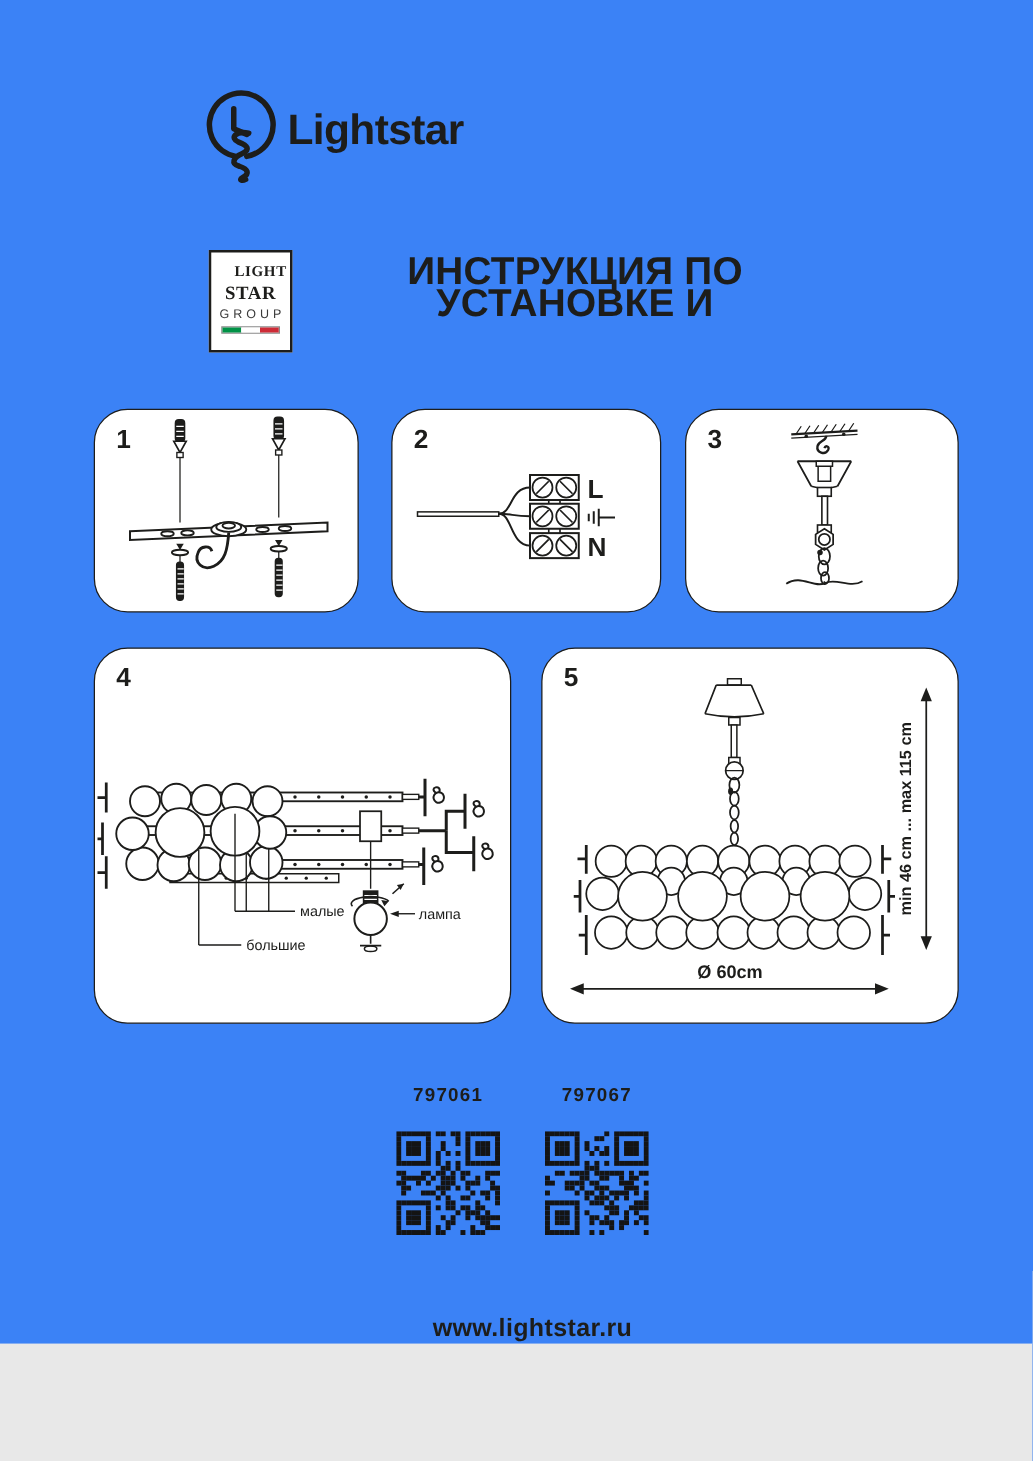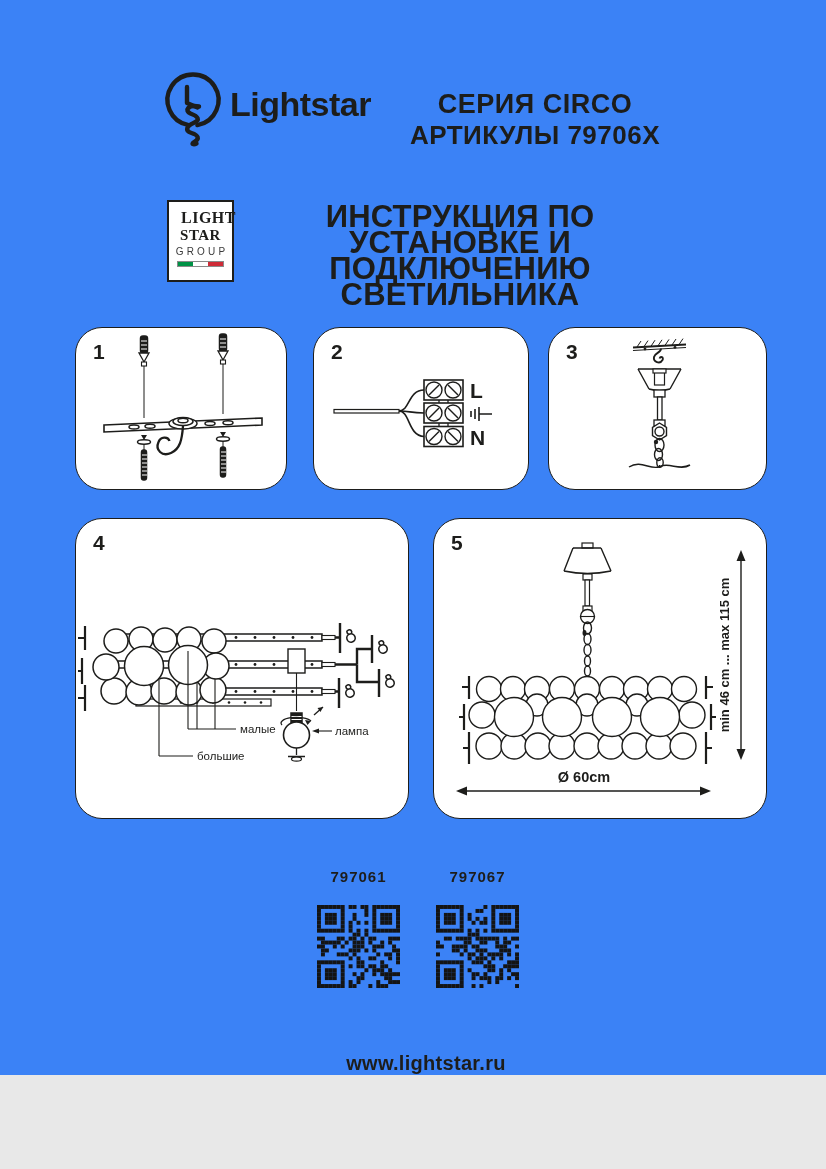--- a/index.html
+++ b/index.html
@@ -8,21 +8,21 @@
   .abs{position:absolute;}
   
   .brand{left:230px;top:84px;font-size:34px;font-weight:bold;letter-spacing:-0.5px;line-height:40px;}
   .series{left:385px;top:88px;width:300px;text-align:center;font-weight:bold;}
   .series .l1{font-size:27px;line-height:32px;letter-spacing:0.5px;}
   .series .l2{font-size:26px;line-height:30px;letter-spacing:0.5px;}
   
   .groupbox{left:167px;top:200px;width:63px;height:78px;border:2px solid #1d1d1b;background:#fff;
             display:flex;flex-direction:column;align-items:center;justify-content:flex-start;
             font-family:"Liberation Serif","DejaVu Serif",serif;}
-  .groupbox .g1{font-size:16px;font-weight:bold;line-height:17px;margin-top:7px;letter-spacing:0.5px;margin-left:16px;}
+  .groupbox .g1{font-size:12px;font-weight:bold;line-height:17px;margin-top:7px;letter-spacing:0.5px;margin-left:16px;}
   .groupbox .g2{font-size:15px;font-weight:bold;line-height:19px;letter-spacing:0.5px;}
   .groupbox .g3{font-size:10px;letter-spacing:3.2px;line-height:12px;margin-top:1px;margin-left:3px;
                 font-family:"Liberation Sans","DejaVu Sans",sans-serif;color:#3a3a3a;}
   .flag{display:flex;margin-top:3px;border:0.5px solid #8a8a8a;}
   .flag span{width:15px;height:4px;display:block;}
   
   .insttitle{left:258px;top:204px;width:404px;text-align:center;font-weight:bold;font-size:31px;line-height:26px;letter-spacing:0.2px;}
   
   .panel{position:absolute;border:1.8px solid #1d1d1b;border-radius:27px;background:#fff;}
   .pnum{position:absolute;left:17px;top:12px;font-size:21px;font-weight:600;}
@@ -38,39 +38,34 @@
 <div class="page">
 
   <svg class="abs" style="left:160px;top:66px;" width="70" height="84" viewBox="0 0 70 84">
     <g fill="none" stroke="#1d1d1b" stroke-width="4.4" stroke-linecap="round" stroke-linejoin="round">
       <path d="M28.6,59.1 A25.5,25.5 0 1 1 37.4,59.1"></path>
       <path d="M27,21 V37 L37.5,41.5"></path>
       <path d="M39,40.5 C28,38.5 24,44.5 30.5,47.5 C38.5,50.5 40.5,54 33.5,57 C26.5,60 24.5,65 31.5,67 C38.5,69.2 40,73 34,76.2 C31,77.8 33.5,79 36.5,77.5"></path>
     </g>
   </svg>
   <div class="abs brand">Lightstar</div>
-  <div class="abs series">
-    <div class="l1">СЕРИЯ CIRCO</div>
-    <div class="l2">АРТИКУЛЫ 79706X</div>
-  </div>
 
   <div class="abs groupbox">
     <div class="g1">LIGHT</div>
     <div class="g2">STAR</div>
     <div class="g3">GROUP</div>
     <div class="flag">
       <span style="background:#009246"></span>
         <span style="background:#ffffff"></span>
         <span style="background:#ce2b37"></span>
     </div>
   </div>
 
   <div class="abs insttitle">
     <div>ИНСТРУКЦИЯ ПО УСТАНОВКЕ И</div>
-    <div>ПОДКЛЮЧЕНИЮ СВЕТИЛЬНИКА</div>
   </div>
 
   <div class="panel" style="left:75px;top:327px;width:210px;height:161px;">
     <span class="pnum">1</span>
     <svg width="210" height="161" viewBox="0 0 210 161">
       <g stroke="#1d1d1b" fill="none" stroke-width="1.5">
 
         <g>
           <rect x="64.5" y="8" width="7" height="17" rx="2.5" fill="#1d1d1b"></rect>
           <path d="M65,13 H71 M65,17 H71 M65,21 H71" stroke="#fff" stroke-width="1"></path>

